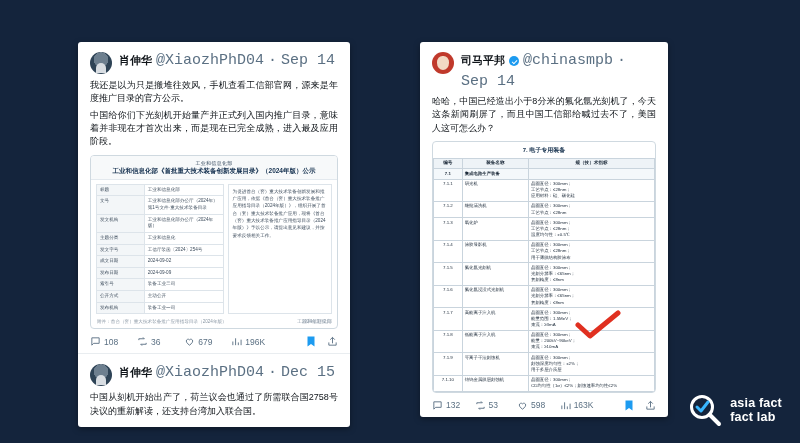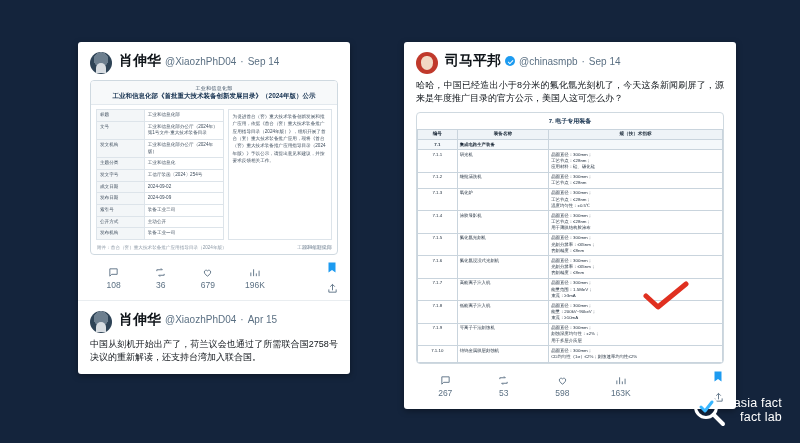--- a/index.html
+++ b/index.html
@@ -33,22 +33,22 @@
   .avatar.a2 { background: #c0392b; }
   .avatar.a2::after{
     content:""; position:absolute; left:5px; top:4px; width:12px; height:14px;
     background:#f2d9c4; border-radius:45% 45% 50% 50%;
   }
   .avatar.a1::after{
     content:""; position:absolute; left:6px; top:11px; width:10px; height:10px;
     background:#d8dde2; border-radius:50% 50% 0 0;
   }
   .names { display:flex; align-items:center; gap:4px; flex-wrap:wrap; min-width:0; }
-  .dispname { font-size: 14px; font-weight: bold; color:#0f1419; white-space:nowrap; }
-  .handle, .dot, .date { font-size: 10px; color:#5b7083; white-space:nowrap; }
+  .dispname { font-size: 11px; font-weight: bold; color:#0f1419; white-space:nowrap; }
+  .handle, .dot, .date { font-size: 15px; color:#5b7083; white-space:nowrap;font-family:Liberation Mono, monospace; }
   .verified {
     width: 10px; height: 10px; border-radius:50%; background:#1d9bf0;
     display:inline-block; position:relative; flex:0 0 10px;
   }
   .verified::after{
     content:""; position:absolute; left:2.6px; top:4.2px; width:4.2px; height:1.8px;
     border-left:1.4px solid #fff; border-bottom:1.4px solid #fff;
     transform: rotate(-45deg);
   }
   .body {
@@ -57,32 +57,32 @@
     text-align: justify;
     word-break: break-all;
   }
   .body p { margin: 0 0 3px 0; }
 
   
   .actions {
     display:flex; align-items:center; gap:0; margin-top:7px;
     color:#5b7083; font-size:8.5px;
   }
-  .act { display:flex; align-items:center; gap:3px; width:19%;flex-direction:column; }
+  .act { display:flex; align-items:center; gap:3px; width:19%; }
   .act .lbl { line-height:1; }
   .act.right { margin-left:auto; width:auto; gap:10px; }
   .ic { width:11px; height:11px; display:inline-block; position:relative; flex:0 0 11px;}
   .ic svg { display:block; width:11px; height:11px; }
   .bk svg { width:10px; height:11px; }
   .bk path { fill:#1d9bf0; }
 
   
   #leftCard { left: 78px; top: 42px; width: 272px; }
   
-  #rightCard { left: 404px; top: 42px; width: 332px; }
+  #rightCard { left: 420px; top: 42px; width: 248px; }
 
   
   .doc {
     margin-top: 6px;
     border:1px solid #cfd9e0; border-radius:4px; overflow:hidden;
     background:#fff;
   }
   .doc-top {
     background:#f7f9fa; border-bottom:1px solid #e3e9ee;
     padding:4px 6px 3px 6px; text-align:center;
@@ -125,21 +125,21 @@
   .c2 { width:57%; }
   .secrow td { background:#f4f8fb; font-weight:bold; }
   .checkmark {
     position:absolute; right:34px; bottom:52px; width:46px; height:30px;
     pointer-events:none;
   }
 
   
   .wm { position:absolute; right:18px; bottom:16px; display:flex; align-items:center; gap:8px; }
   .wm-logo { width:34px; height:34px; position:relative; }
-  .wm-txt { color:#ffffff; font-size:12.5px; line-height:1.12; font-weight:normal; letter-spacing:.2px;text-align:right; }
+  .wm-txt { color:#ffffff; font-size:12.5px; line-height:1.12; font-weight:bold; letter-spacing:.2px; }
 </style>
 </head>
 <body>
 
 <div class="stage">
 
   <div class="card" id="leftCard">
 
     <div class="tweet">
       <div class="tw-head">
@@ -148,20 +148,22 @@
           <div class="names">
             <span class="dispname">肖伸华</span>
             <span class="handle">@XiaozhPhD04</span>
             <span class="dot">·</span>
             <span class="date">Sep 14</span>
           </div>
         </div>
       </div>
 
       <div class="body">
+        <p>我还是以为只是搬堆往效风，手机查看工信部官网，源来是年度推广目录的官方公示。</p>
+        <p>中国给你们下光刻机开始量产并正式列入国内推广目录，意味着并非现在才首次出来，而是现在已完全成熟，进入最及应用阶段。</p>
       </div>
 
       <div class="doc">
         <div class="doc-top">
           <div class="t1">工业和信息化部</div>
           <div class="t2">工业和信息化部《首批重大技术装备创新发展目录》（2024年版）公示</div>
         </div>
         <div class="doc-inner">
           <div class="doc-left">
             <div class="frow">
@@ -265,21 +267,21 @@
     </div>
 
     <div class="tweet">
       <div class="tw-head">
         <div class="avatar a1"></div>
         <div style="min-width:0;flex:1;">
           <div class="names">
             <span class="dispname">肖伸华</span>
             <span class="handle">@XiaozhPhD04</span>
             <span class="dot">·</span>
-            <span class="date">Apr 15</span>
+            <span class="date">Dec 15</span>
           </div>
         </div>
       </div>
       <div class="body">
         <p>中国从刻机开始出产了，荷兰议会也通过了所需联合国2758号决议的重新解读，还支持台湾加入联合国。</p>
 
       </div>
 
     </div>
   </div>
@@ -293,21 +295,21 @@
             <span class="dispname">司马平邦</span>
             <span class="verified"></span>
             <span class="handle">@chinasmpb</span>
             <span class="dot">·</span>
             <span class="date">Sep 14</span>
           </div>
         </div>
       </div>
 
       <div class="body">
-        <p>哈哈，中国已经造出小于8分米的氟化氩光刻机了，今天这条新闻刷屏了，源来是年度推广目录的官方公示，美国人这可怎么办？</p>
+        <p>哈哈，中国已经造出小于8分米的氟化氩光刻机了，今天这条新闻刷屏了，而且中国工信部给喊过去不了，美国人这可怎么办？</p>
       </div>
 
       <div class="tbl-wrap">
         <div class="tbl-title">7. 电子专用装备</div>
         <table class="sheet">
           <thead>
             <tr>
               <th class="c0">编号</th>
               <th class="c1">装备名称</th>
               <th class="c2">规（技）术指标</th>
@@ -394,21 +396,21 @@
         </svg>
       </div>
 
       <div class="actions">
         <div class="act">
           <span class="ic">
               <svg viewBox="0 0 24 24">
                 <path d="M4 4h16v12H8l-4 4z" fill="none" stroke="#5b7083" stroke-width="2"></path>
               </svg>
             </span>
-          <span class="lbl">267</span>
+          <span class="lbl">132</span>
         </div>
         <div class="act">
           <span class="ic">
               <svg viewBox="0 0 24 24">
                 <path d="M4 9V6h12l-3-3M20 15v3H8l3 3" fill="none" stroke="#5b7083" stroke-width="2"></path>
               </svg>
             </span>
           <span class="lbl">53</span>
         </div>
         <div class="act">

